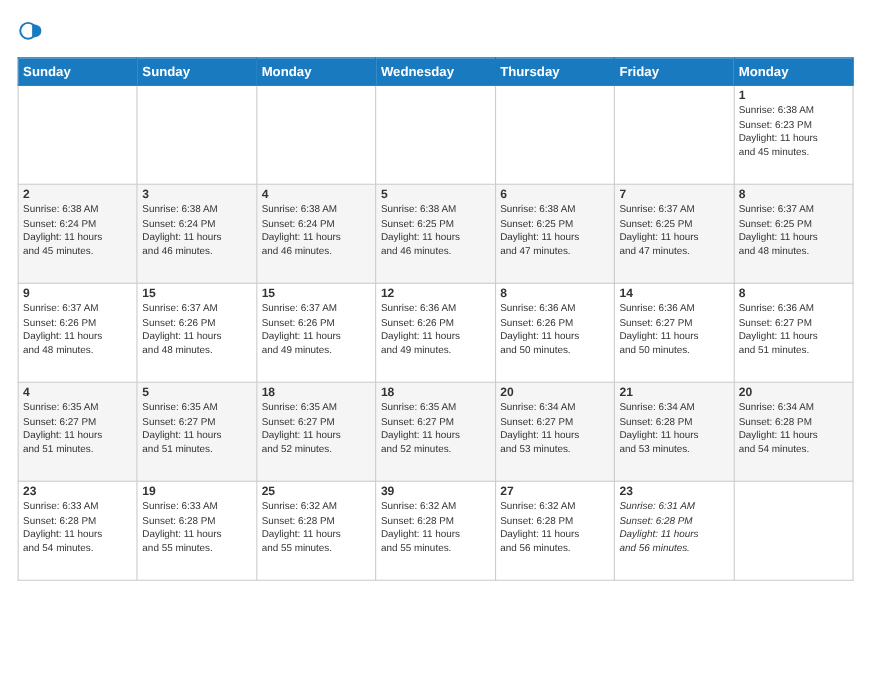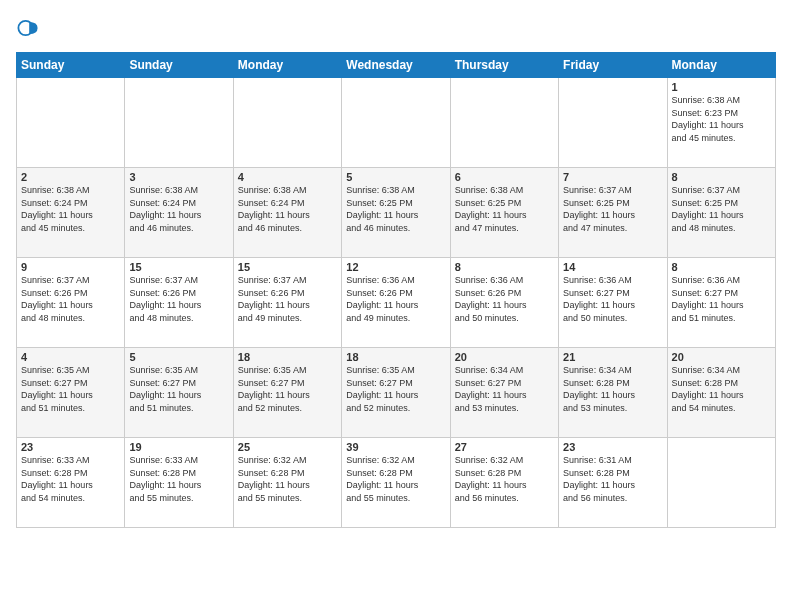--- a/index.html
+++ b/index.html
@@ -326,21 +326,21 @@
         </td>
         <td>
           <span class="day-num">27</span>
           <div class="cell-text" style="white-space: pre-line;">Sunrise: 6:32 AM
 Sunset: 6:28 PM
 Daylight: 11 hours
 and 56 minutes.</div>
         </td>
         <td>
           <span class="day-num">23</span>
-          <div class="cell-text" style="white-space: pre-line;">Sunrise: 6:31 AM
+          <div class="cell-text" style="white-space: pre-line; font-style: italic;">Sunrise: 6:31 AM
 Sunset: 6:28 PM
 Daylight: 11 hours
 and 56 minutes.</div>
         </td>
         <td class="empty-cell"></td>
       </tr>
     </tbody>
 </table>
 
 </body></html>

